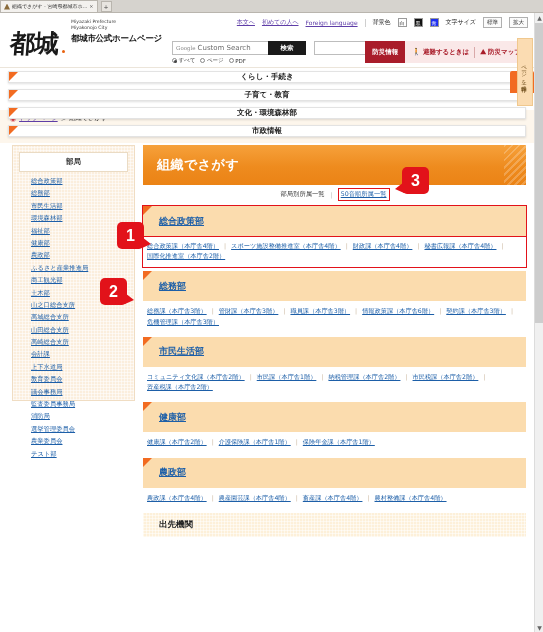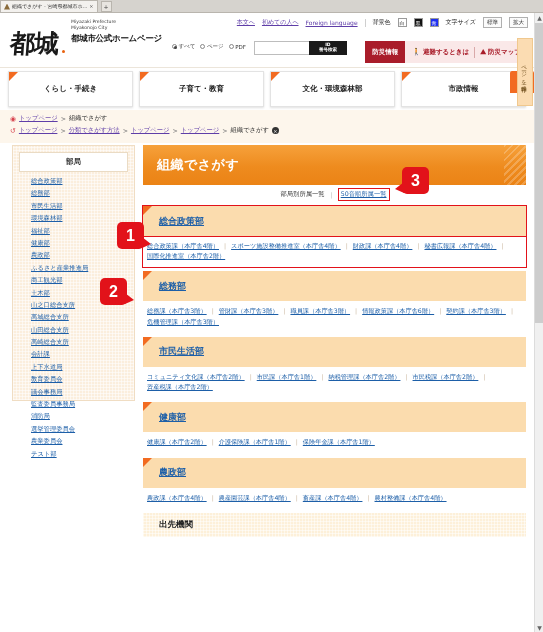--- a/index.html
+++ b/index.html
@@ -187,21 +187,21 @@
   .bousai-item { display: flex; align-items: center; gap: 2px; white-space: nowrap; }
   .bousai-icon { font-size: 7px; }
   .bousai-sep { width: 1px; height: 11px; background: #d9a9a9; }
 
   
   .gnav {
     position: relative;
     width: 534px; height: 42px;
     background: #ffffff;
     padding: 3px 8px 0 8px;
-    display: flex; gap: 6px;
+    display: flex; gap: 6px; flex-direction: column;
   }
   .gnav-item {
     position: relative;
     flex: 1;
     height: 36px;
     background: #ffffff;
     border: 1px solid #e3e3e3;
     box-shadow: 0 1px 2px rgba(0,0,0,0.12);
     display: flex; align-items: center; justify-content: center;
     font-size: 7.5px; font-weight: bold; color: #222;
@@ -429,20 +429,27 @@
         <span class="sw-box bg-white">白</span>
         <span class="sw-box bg-black">黒</span>
         <span class="sw-box bg-blue">青</span>
         <span class="util-label">文字サイズ</span>
         <span class="size-btn">標準</span>
         <span class="size-btn">拡大</span>
       </div>
 
       <div class="search-row">
         <div class="gsearch-wrap">
+          <div class="gsearch-box">
+            <div class="gsearch-input">
+              <span class="gsearch-g">Google</span>
+              <span class="gsearch-ph">Custom Search</span>
+            </div>
+            <div class="btn-search">検索</div>
+          </div>
           <div class="radio-row">
             <span class="radio-item">
               <span class="radio-dot on"></span>
               <span>すべて</span>
             </span>
             <span class="radio-item">
               <span class="radio-dot"></span>
               <span>ページ</span>
             </span>
             <span class="radio-item">

